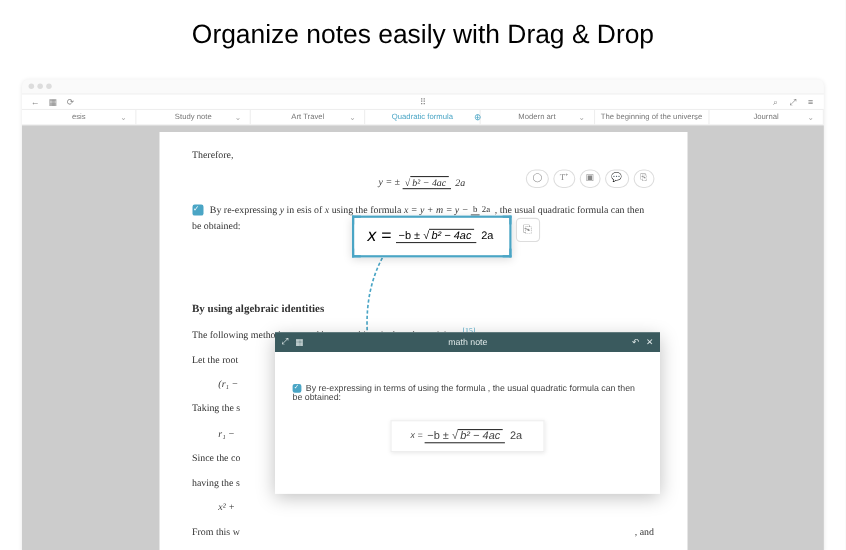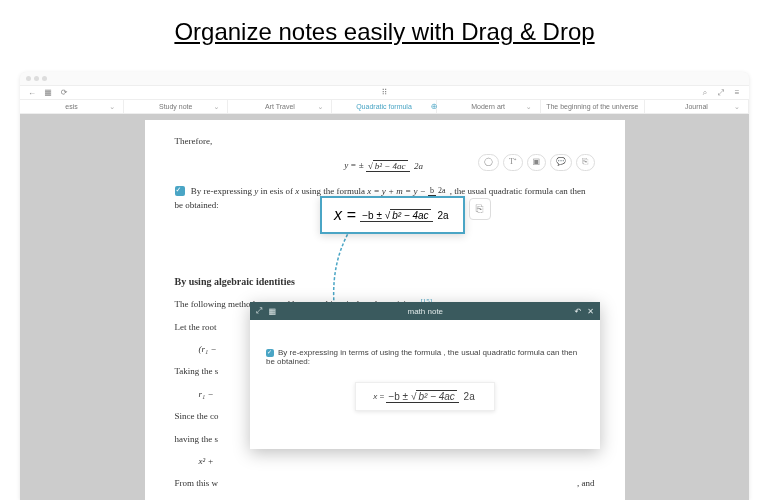--- a/index.html
+++ b/index.html
@@ -1,17 +1,17 @@
 <!DOCTYPE html>
 <html><head>
 <meta charset="utf-8">
 <style>
 * { margin: 0; padding: 0; box-sizing: border-box; }
 body { font-family: -apple-system, BlinkMacSystemFont, "Segoe UI", sans-serif; background: #fff; width: 769px; height: 500px; overflow: hidden; position: relative; }
-.headline { text-align: center; font-size: 24px; font-weight: 400; padding: 18px 0 10px; color: #000; text-decoration: underline; }
+.headline { text-align: center; font-size: 24px; font-weight: 400; padding: 18px 0 10px; color: #000; }
 .app-window { position: absolute; top: 72px; left: 20px; right: 20px; bottom: 0; background: #f5f5f5; border-radius: 6px 6px 0 0; overflow: hidden; box-shadow: 0 1px 4px rgba(0,0,0,0.1); }
 .window-bar { height: 14px; background: #fafafa; border-bottom: 1px solid #eee; display: flex; align-items: center; padding: 0 6px; }
 .traffic-lights { display: flex; gap: 3px; }
 .traffic { width: 5px; height: 5px; border-radius: 50%; background: #ddd; }
 .top-toolbar { height: 14px; background: #fff; border-bottom: 1px solid #eee; display: flex; align-items: center; justify-content: space-between; padding: 0 8px; font-size: 8px; color: #888; }
 .toolbar-left, .toolbar-right { display: flex; gap: 8px; align-items: center; }
 .toolbar-icon { width: 8px; height: 8px; display: inline-flex; align-items: center; justify-content: center; }
 .grid-icon { position: absolute; left: 50%; transform: translateX(-50%); }
 .tab-bar { height: 14px; background: #fff; display: flex; border-bottom: 1px solid #eee; }
 .tab { flex: 1; display: flex; align-items: center; justify-content: center; font-size: 7px; color: #777; border-right: 1px solid #eee; position: relative; min-width: 0; }

